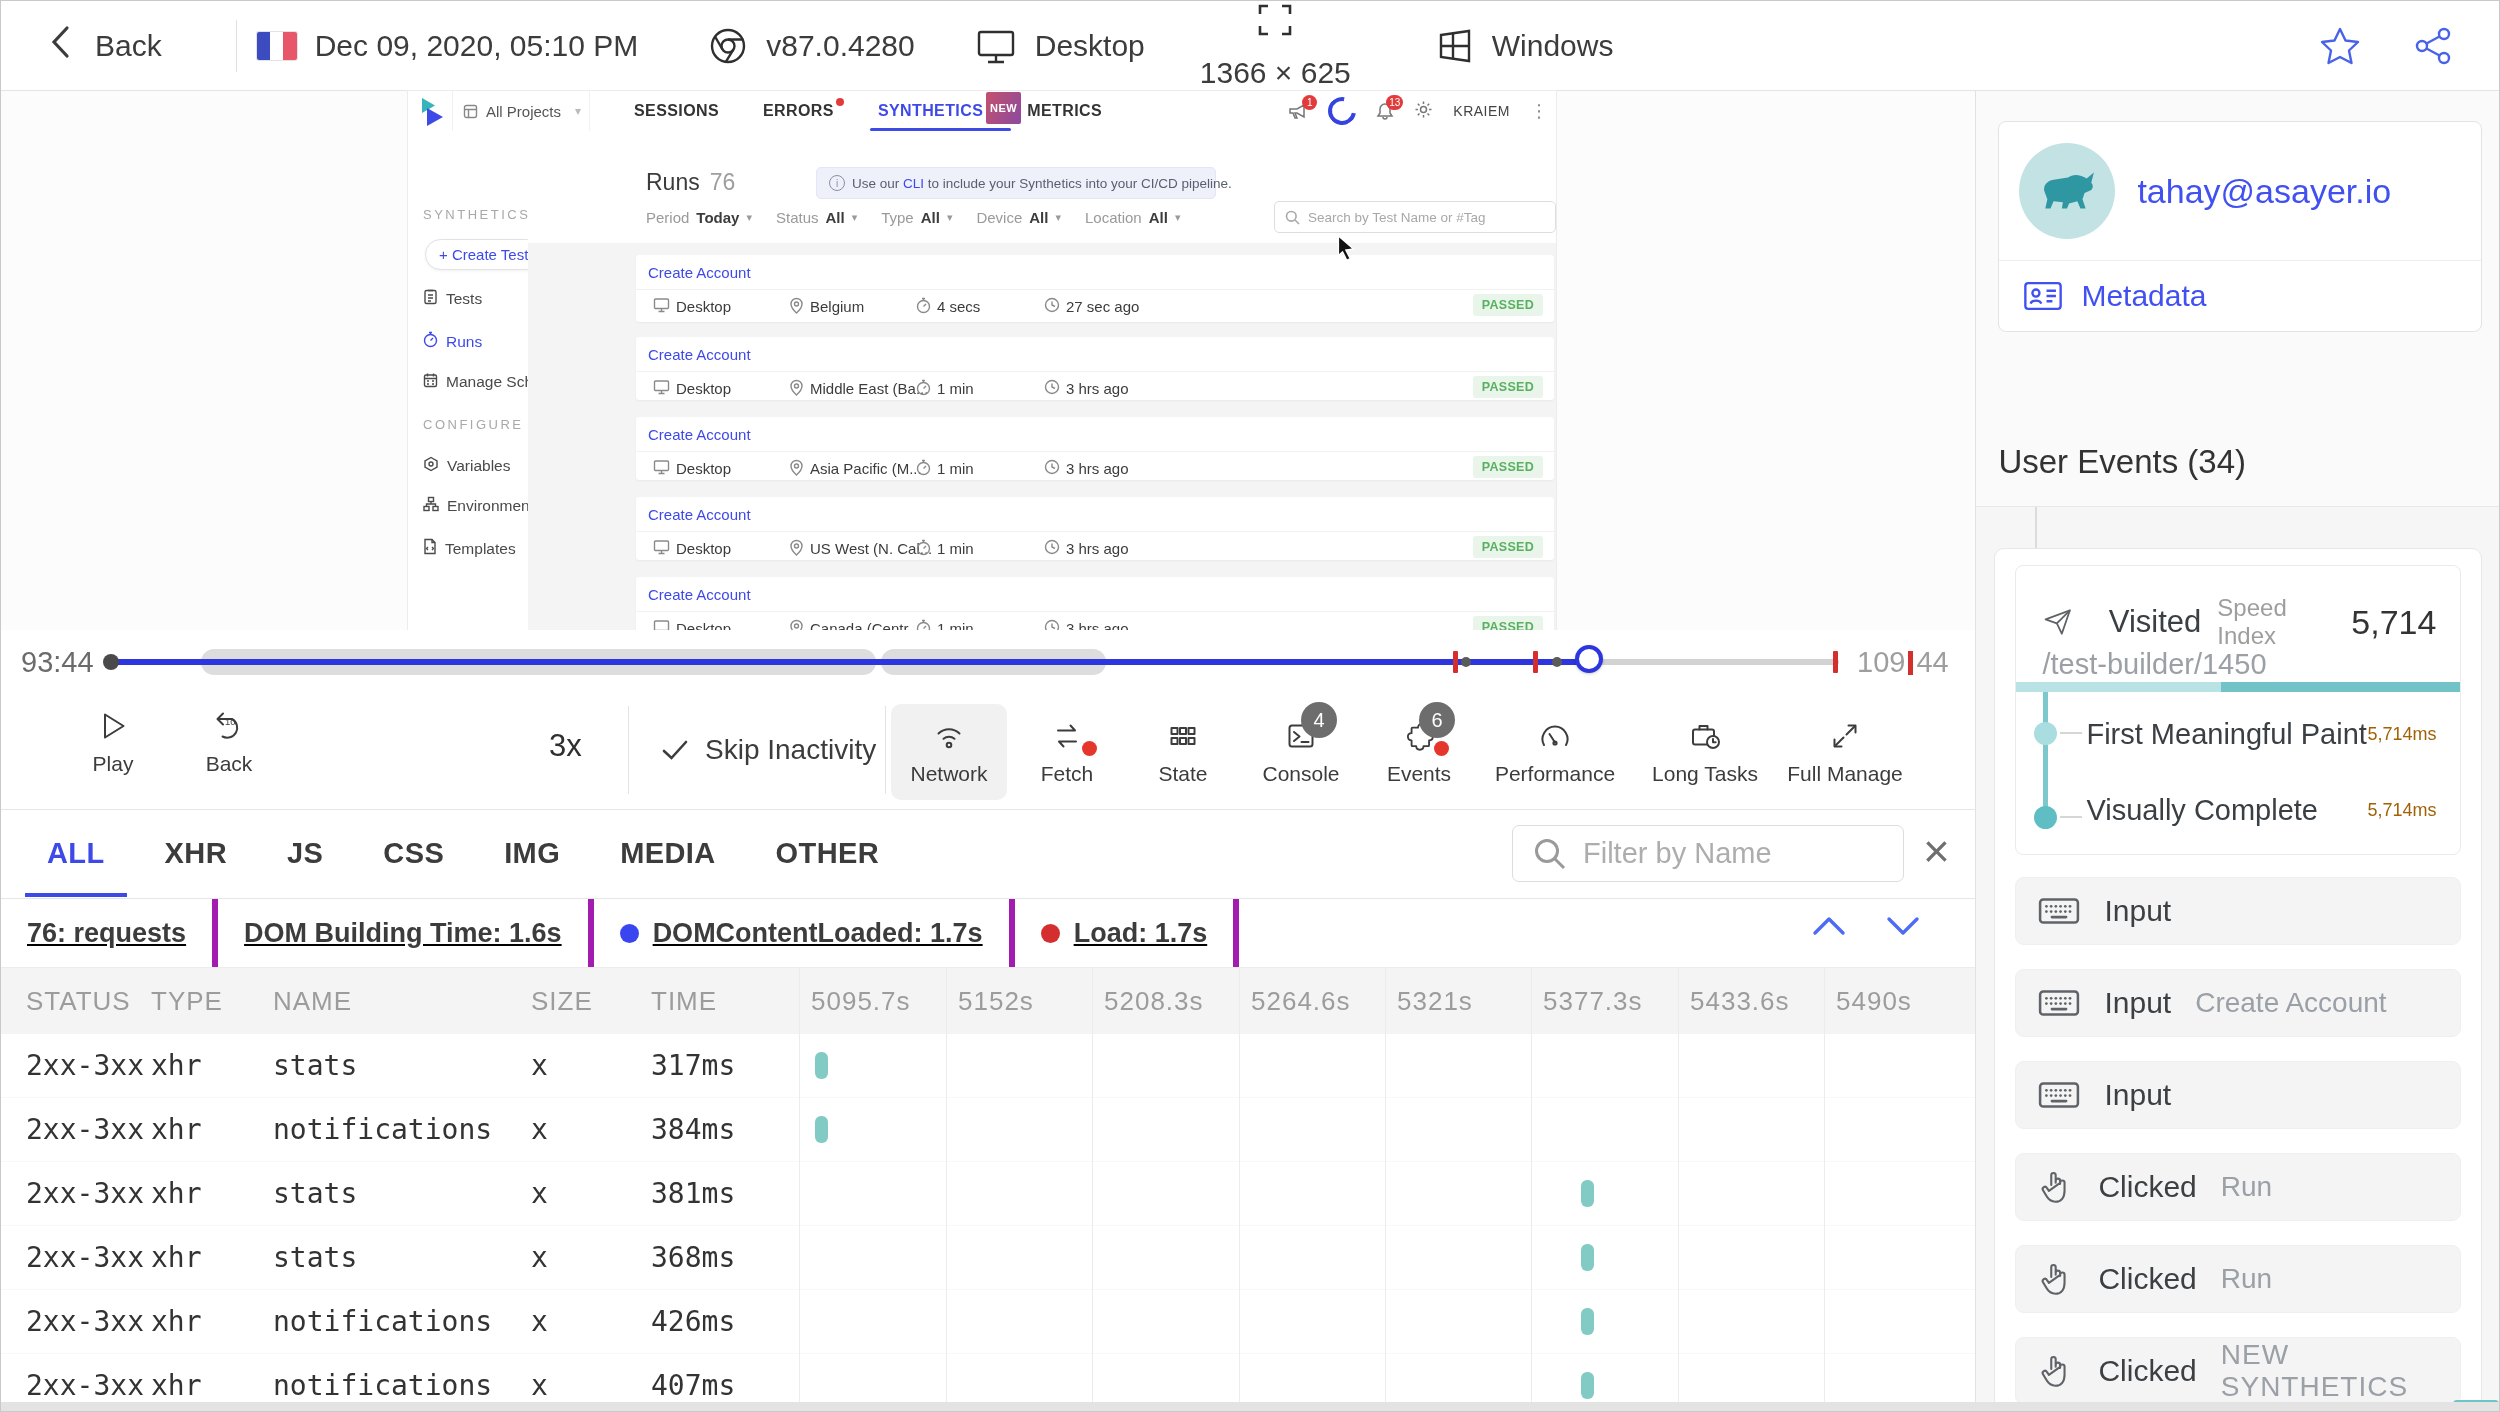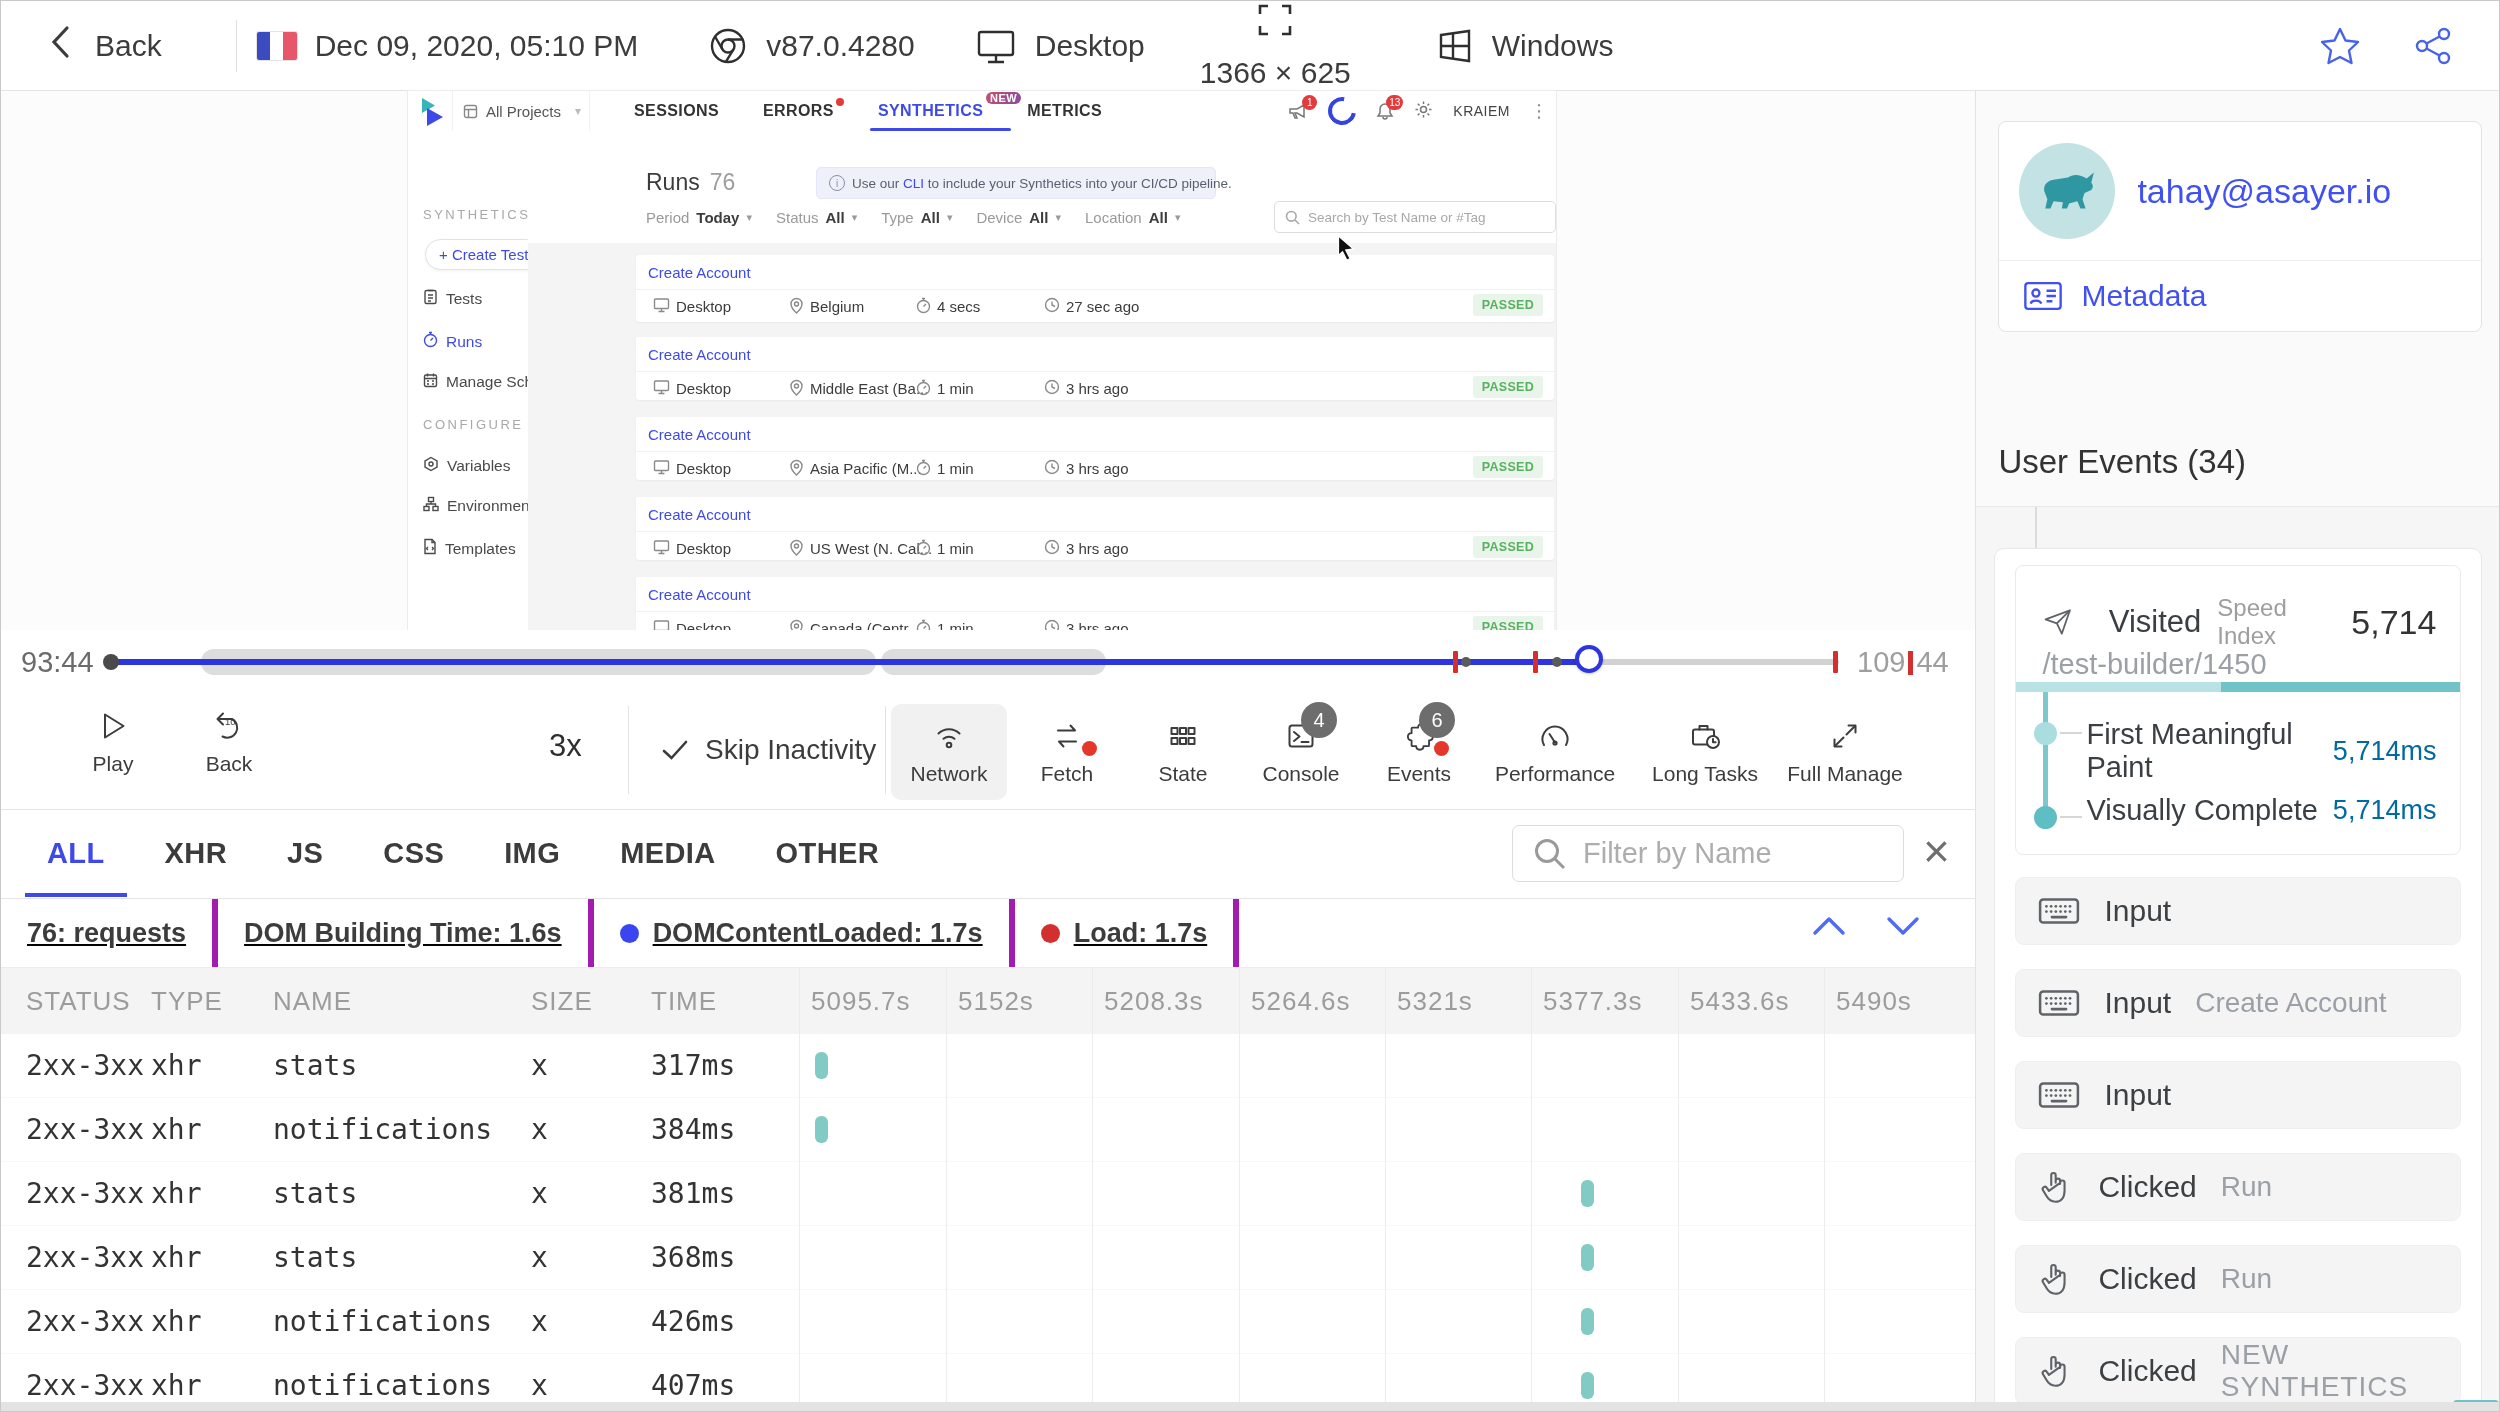--- a/index.html
+++ b/index.html
@@ -27,21 +27,21 @@
   .app-logo{position:absolute;left:12px;top:6px;}
   .app-proj{position:absolute;left:44px;top:0;height:40px;width:138px;display:flex;align-items:center;gap:8px;
             font-size:15px;color:#555;border-left:1px solid #f1f1f1;border-right:1px solid #f1f1f1;padding-left:10px;box-sizing:border-box;}
   .app-proj .caret{margin-left:auto;margin-right:8px;color:#bbb;font-size:12px;}
   .app-tabs{position:absolute;left:226px;top:0;height:40px;display:flex;align-items:center;gap:44px;}
   .app-tab{font-size:16px;font-weight:700;letter-spacing:.4px;color:#333;position:relative;}
   .app-tab.active{color:#3e4ae8;}
   .app-tab.active::after{content:"";position:absolute;left:-8px;right:-28px;bottom:-11px;height:3px;background:#3e4ae8;border-radius:2px;}
   .app-tab .reddot{position:absolute;right:-10px;top:-4px;width:8px;height:8px;border-radius:50%;background:#e23b3b;}
   .app-tab .newbadge{position:absolute;right:-38px;top:-10px;background:linear-gradient(120deg,#c5506c,#8a4ba0);
-            color:#fff;font-size:11px;font-weight:700;padding:0 4px;border-radius:8px;letter-spacing:.5px;}
+            color:#fff;font-size:11px;font-weight:700;padding:10px 4px;border-radius:2px;letter-spacing:.5px;}
   .app-navright{position:absolute;right:8px;top:0;height:40px;display:flex;align-items:center;gap:20px;color:#666;}
   .app-navright .kraiem{font-size:14px;color:#444;letter-spacing:.5px;}
   .nr-ico{position:relative;display:flex;}
   .nr-badge{position:absolute;top:-7px;right:-9px;min-width:15px;height:15px;border-radius:8px;background:#e23b3b;color:#fff;
             font-size:10px;display:flex;align-items:center;justify-content:center;padding:0 3px;box-sizing:border-box;}
   .spinner{width:20px;height:20px;border:4px solid #3544e0;border-right-color:transparent;border-radius:50%;transform:rotate(-35deg);}
   .kebab{font-size:18px;color:#888;letter-spacing:0;}
   .app-side{position:absolute;left:0;top:40px;width:120px;bottom:0;background:#fff;}
   .as-sec{position:absolute;left:15px;font-size:13px;color:#a8a8a8;letter-spacing:2.5px;}
   .as-pill{position:absolute;left:17px;top:108px;border:1px solid #e2e2e2;border-radius:18px;background:#fff;
@@ -144,21 +144,21 @@
   .vc-url{position:absolute;left:26px;top:82px;font-size:29px;color:#9aa0a6;}
   .vc-bar{position:absolute;left:0;right:0;top:116px;height:10px;display:flex;}
   .vc-bar .seg1{width:46%;background:#b9e2e4;}
   .vc-bar .seg2{flex:1;background:#72c3c8;}
   .vc-rail{position:absolute;left:27px;top:126px;width:5px;height:128px;background:#7cc8cd;}
   .vc-dot{position:absolute;left:18px;width:23px;height:23px;border-radius:50%;}
   .vc-dot.light{background:#a9dde0;top:156px;}
   .vc-dot.dark{background:#5fbec4;top:240px;}
   .vc-mrow{position:absolute;left:70px;right:24px;display:flex;align-items:center;}
   .vc-mrow .mname{font-size:29px;color:#3a3f44;}
-  .vc-mrow .mval{margin-left:auto;font-size:27px;color:#0369a1;}
+  .vc-mrow .mval{margin-left:auto;font-size:18px;color:#a16207;}
   .vc-tick{position:absolute;left:44px;width:22px;height:2px;background:#d6d6d6;}
   .ev-card{position:absolute;left:20px;right:20px;height:68px;background:#f4f4f5;border:1px solid #efefef;border-radius:9px;
            display:flex;align-items:center;gap:24px;padding-left:22px;box-sizing:border-box;}
   .ev-card .etype{font-size:30px;color:#3c4043;}
   .ev-card .etarget{font-size:28px;color:#9aa0a6;}
   .ev-card .eicon{color:#5f6368;display:flex;}
   .scroll-thumb{position:absolute;right:0;bottom:3px;width:46px;height:9px;background:#6ec4c9;border-radius:4px;}
   .bottom-strip{position:absolute;left:0;right:0;bottom:0;height:9px;background:#e3e3e3;}
 </style>
 </head>

